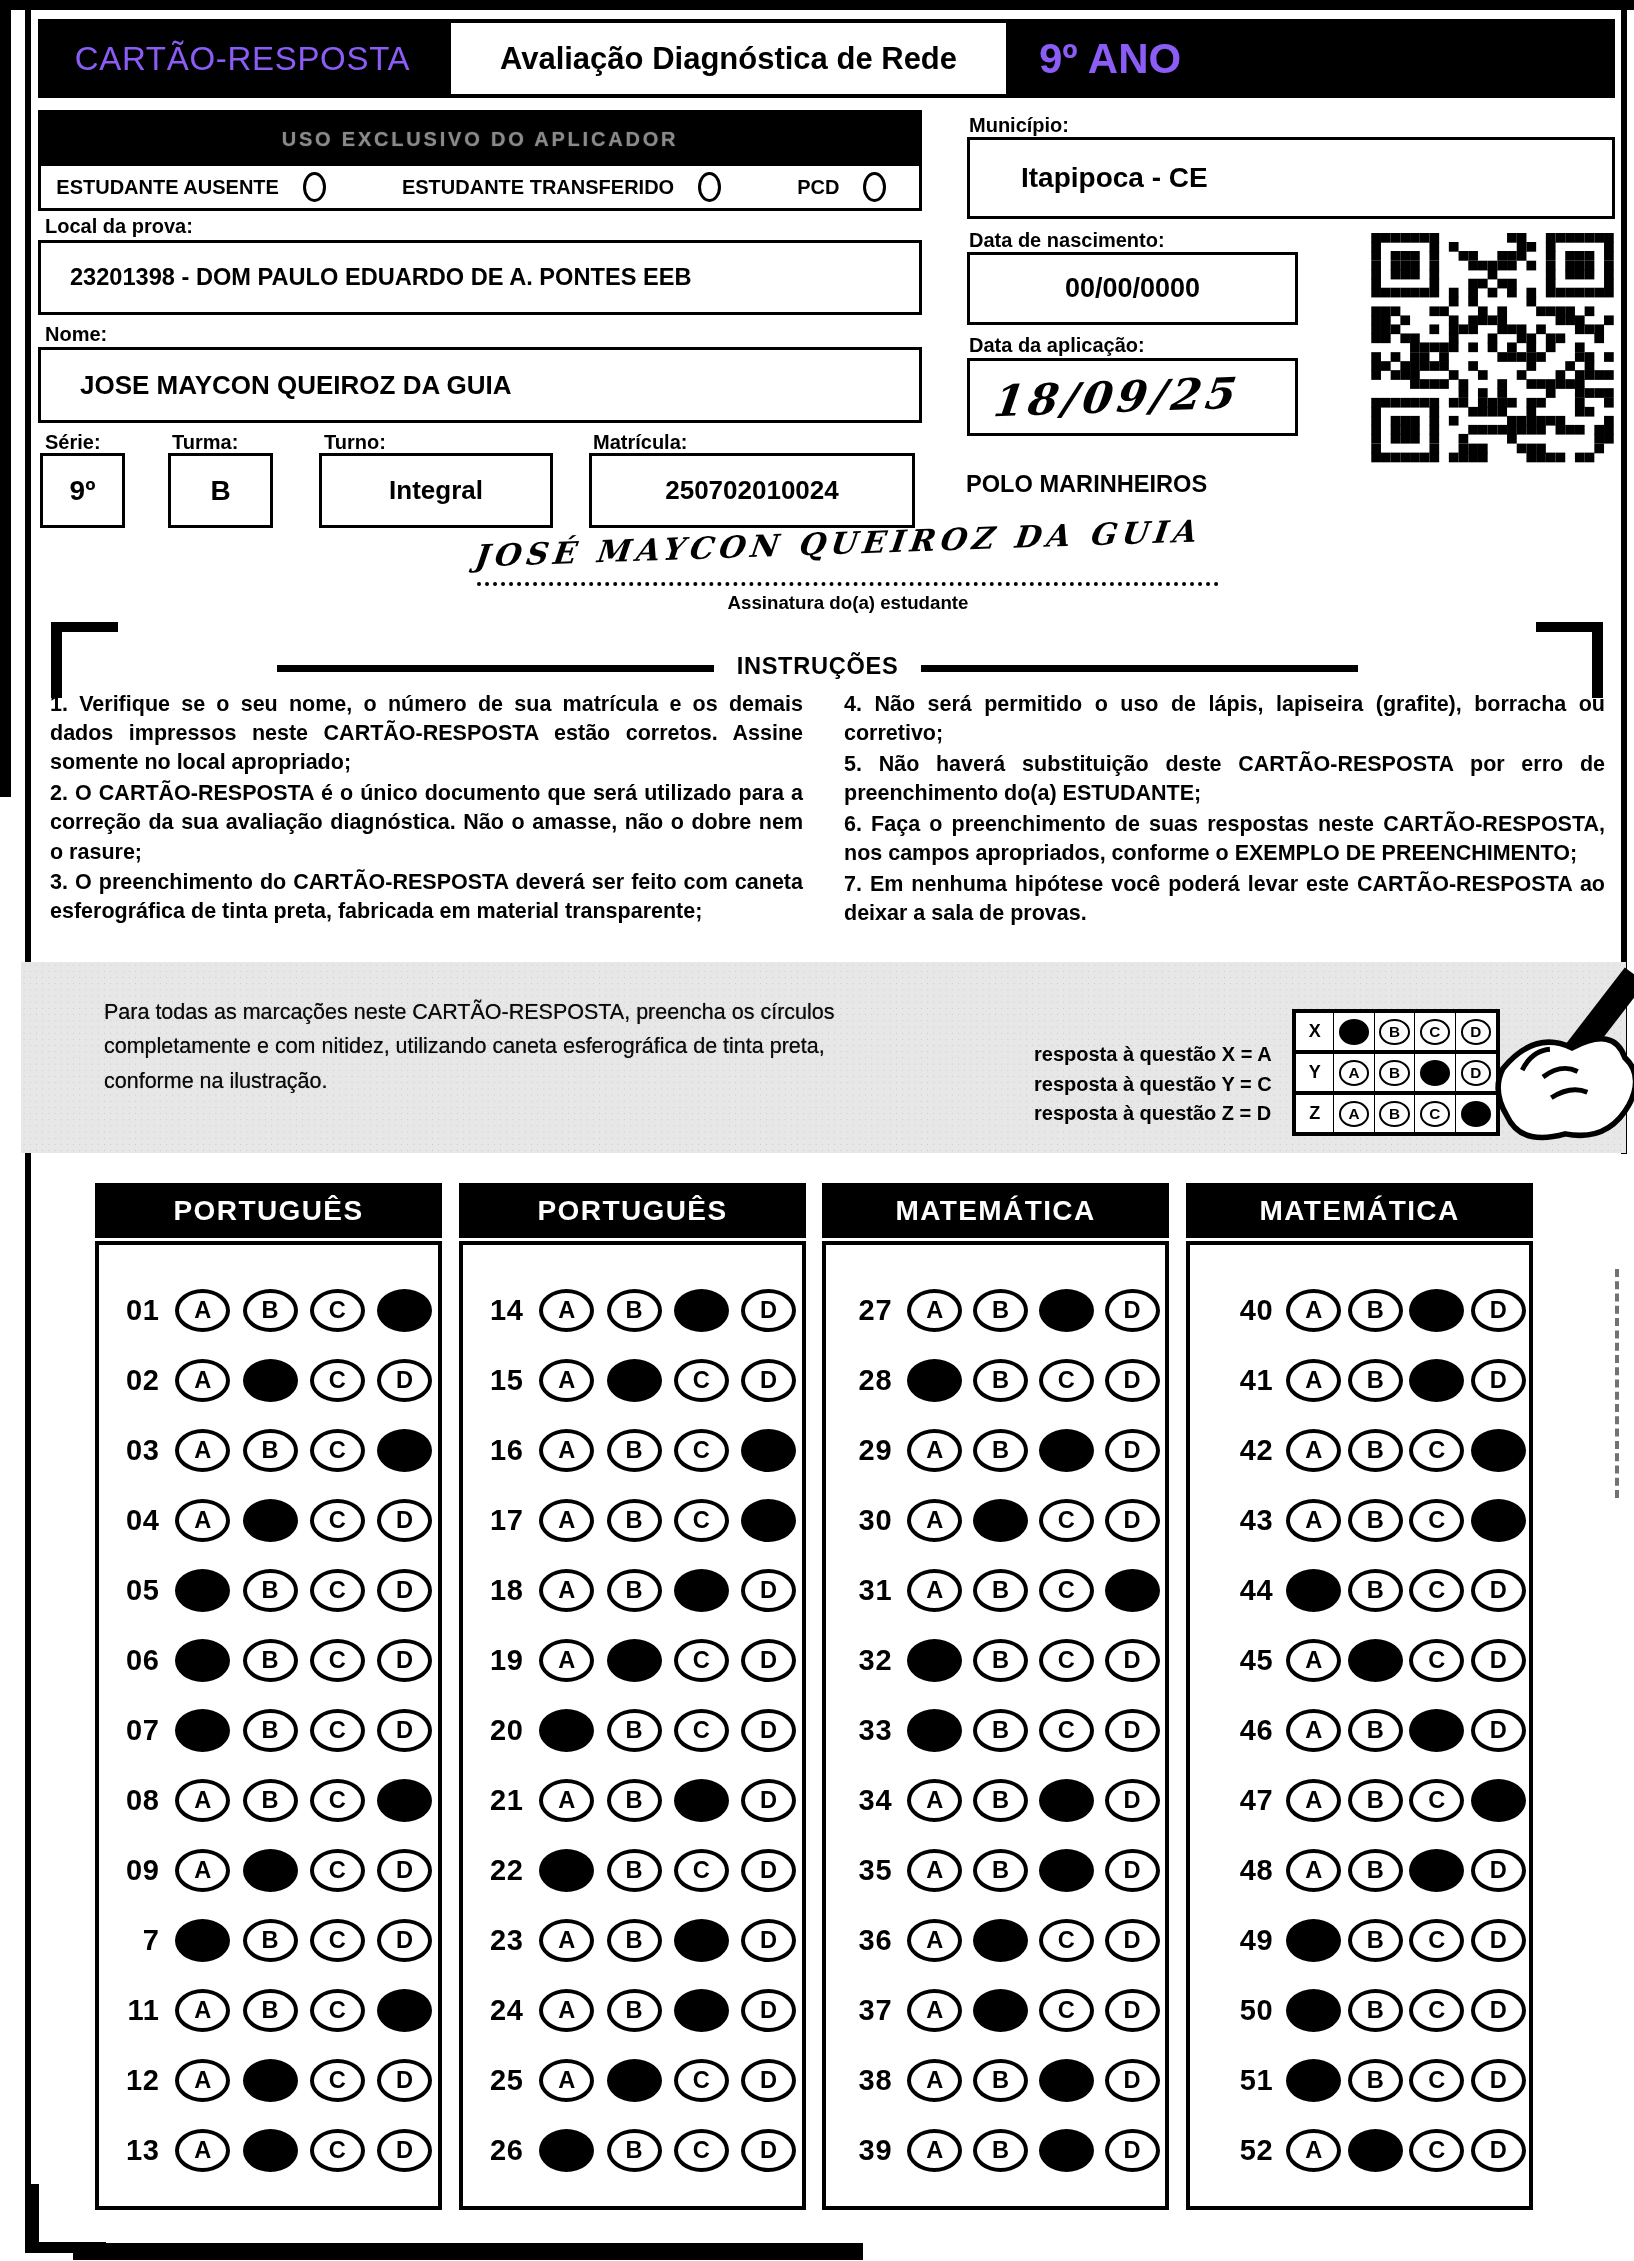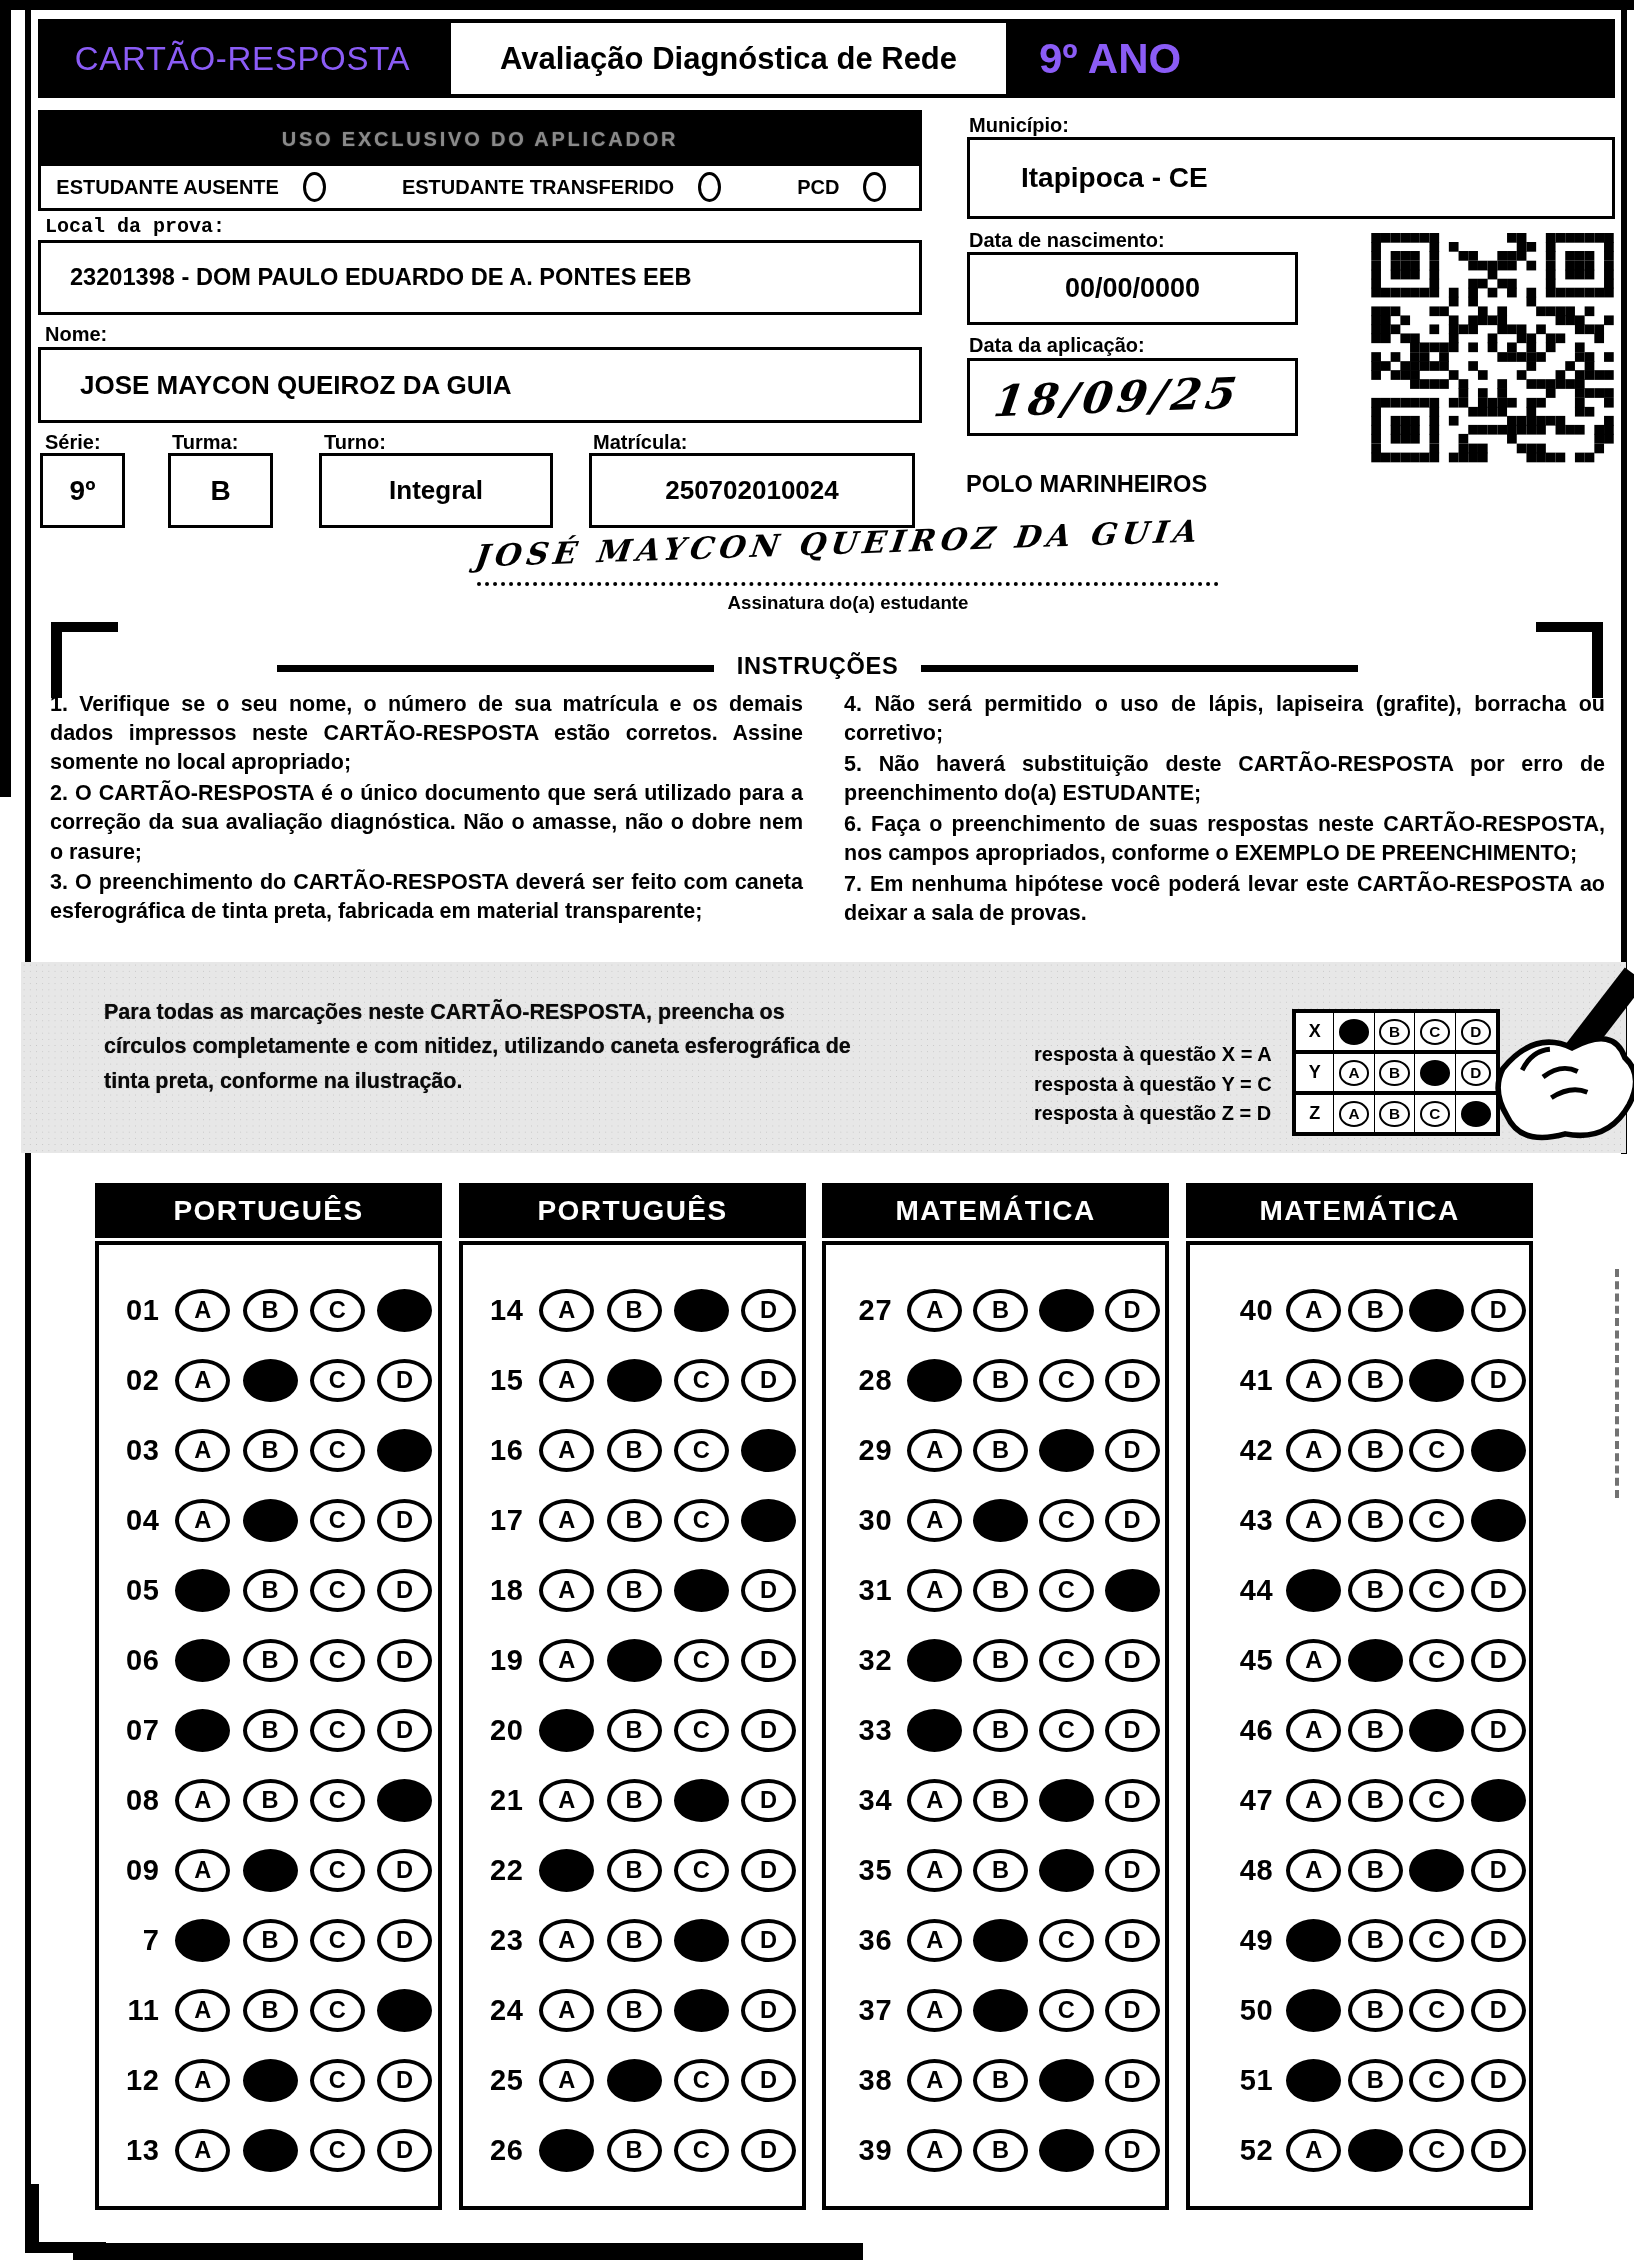--- a/index.html
+++ b/index.html
@@ -37,21 +37,21 @@
   
   .crop-v{background:#000;}
   #instr-title{left:0;top:653px;width:1635px;text-align:center;font-size:23.6px;font-weight:bold;letter-spacing:0.7px;}
   .instr-line{background:#000;height:7px;}
   .instr-col p{margin:0 0 1.4px 0;font-size:21.5px;font-weight:700;line-height:1.36;text-align:justify;}
   #instr-left{left:50px;top:690px;width:753px;}
   #instr-right{left:844px;top:690px;width:761px;}
   
   #band{left:21px;top:962px;width:1605px;height:191px;background:#e7e7e7;
         background-image:radial-gradient(#c3c3c3 0.8px, transparent 0.8px);background-size:6.2px 6.2px;}
-  #band-text{position:absolute;left:83px;top:33px;width:749px;font-size:21.5px;font-weight:bold;
+  #band-text{position:absolute;left:83px;top:33px;width:749px;font-size:21.5px;font-weight:normal;
              line-height:1.6;color:#0a0a0a;text-shadow:0 0 0.7px #444;}
   #band-legend{position:absolute;left:1013px;top:78px;width:263px;}
   #band-legend div{font-size:20px;font-weight:bold;line-height:1.48;white-space:nowrap;}
   
   #ex-grid{position:absolute;left:1271px;top:47px;width:208px;border:4.2px solid #000;background:#fff;box-sizing:border-box;}
   .ex-row{display:flex;border-bottom:4.2px solid #000;}
   .ex-row:last-child{border-bottom:none;}
   .ex-cell{width:41px;height:37px;border-right:1.4px solid #000;display:flex;align-items:center;justify-content:center;box-sizing:border-box;}
   .ex-cell:last-child{border-right:none;}
   .ex-label{font-size:18px;font-weight:bold;width:39px;}
@@ -107,21 +107,21 @@
           <span class="lbl">ESTUDANTE TRANSFERIDO</span>
           <span class="radio"></span>
         </div>
         <div class="apl-opt">
           <span class="lbl">PCD</span>
           <span class="radio"></span>
         </div>
       </div>
   </div>
 
-  <div class="abs fieldlabel" style="left:45px;top:215px;font-family:Liberation Mono, monospace;">Local da prova:</div>
+  <div class="abs fieldlabel" style="left:45px;top:215px;">Local da prova:</div>
   <div class="abs fieldbox" style="left:38px;top:240px;width:884px;height:75px;padding-left:29px;">
     <span class="fieldval" style="font-size:23.6px;">23201398 - DOM PAULO EDUARDO DE A. PONTES EEB</span>
   </div>
 
   <div class="abs fieldlabel" style="left:45px;top:323px;">Nome:</div>
   <div class="abs fieldbox" style="left:38px;top:347px;width:884px;height:76px;padding-left:39px;">
     <span class="fieldval" style="font-size:26px;">JOSE MAYCON QUEIROZ DA GUIA</span>
   </div>
 
   <div class="abs fieldlabel" style="left:45px;top:431px;">Série:</div>

